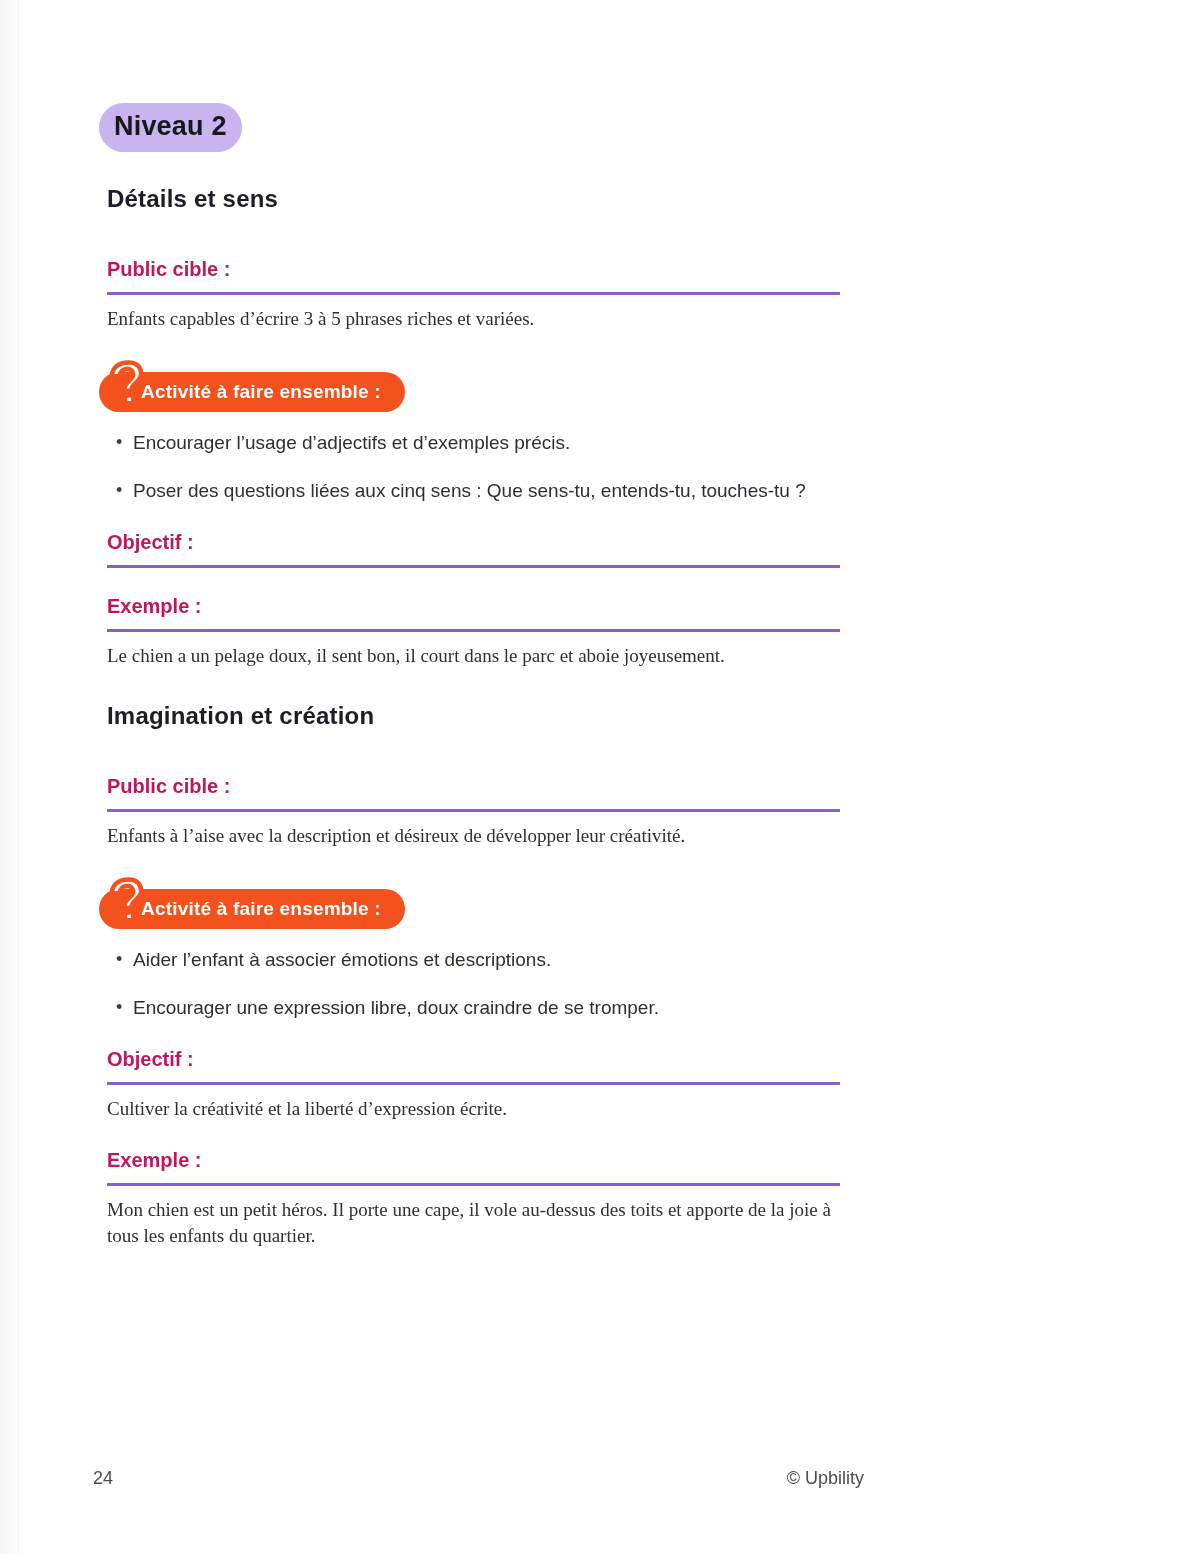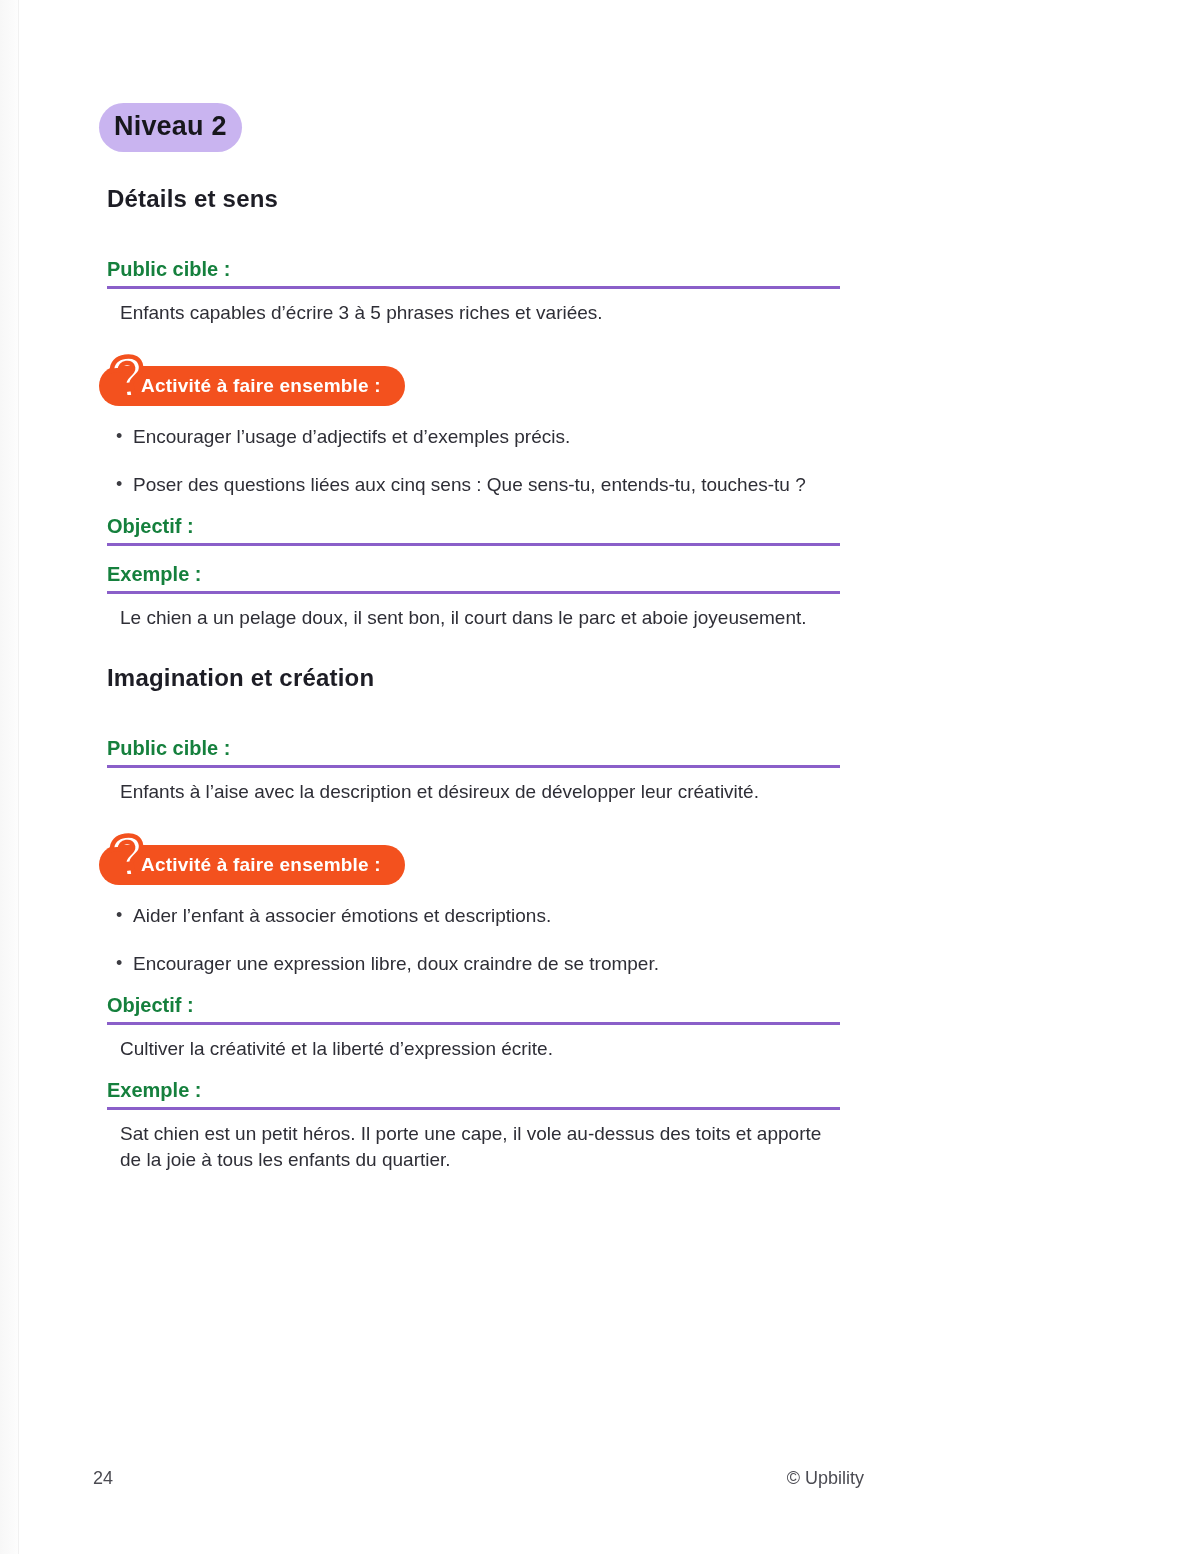--- a/index.html
+++ b/index.html
@@ -38,30 +38,31 @@
   }
   .section-title {
     margin: 33px 0 0 0;
     font-size: 24px; font-weight: 700; line-height: 1.2;
     color: #1d1d25;
     letter-spacing: 0.2px;
   }
   .field-label {
     margin-top: 43px;
     font-size: 20px; font-weight: 700; line-height: 1.2;
-    color: #15803d;
-    padding-bottom: 5px;
+    color: #be185d;
+    padding-bottom: 11px;
     border-bottom: 3px solid var(--rule, #8a5fc9);
   }
-  .field-label.tight { margin-top: 16px; }
+  .field-label.tight { margin-top: 26px; }
   .body-text {
-    margin: 11px 0 0 13px;
+    margin: 11px 0 0 0;
     font-size: 19px; line-height: 26px;
     color: #2e2e36;
     max-width: 929px;
+    font-family: Liberation Serif, serif;
   }
   .activity-badge {
     position: relative;
     display: inline-flex;
     align-items: center;
     margin-top: 40px;
     margin-left: -8px;
     height: 40px;
     background: var(--activity-bg, #f3511e);
     border-radius: 22px;
@@ -157,21 +158,21 @@
 
       <ul class="bullets">
         <li>Aider l’enfant à associer émotions et descriptions.</li>
         <li>Encourager une expression libre, doux craindre de se tromper.</li>
       </ul>
 
       <div class="field-label tight">Objectif :</div>
       <p class="body-text">Cultiver la créativité et la liberté d’expression écrite.</p>
 
       <div class="field-label tight">Exemple :</div>
-      <p class="body-text">Sat chien est un petit héros. Il porte une cape, il vole au-dessus des toits et apporte de la joie à tous les enfants du quartier.</p>
+      <p class="body-text">Mon chien est un petit héros. Il porte une cape, il vole au-dessus des toits et apporte de la joie à tous les enfants du quartier.</p>
     </div>
 
   </div>
 
   <div class="footer">
     <span>24</span>
     <span>© Upbility</span>
   </div>
 </div>
 

